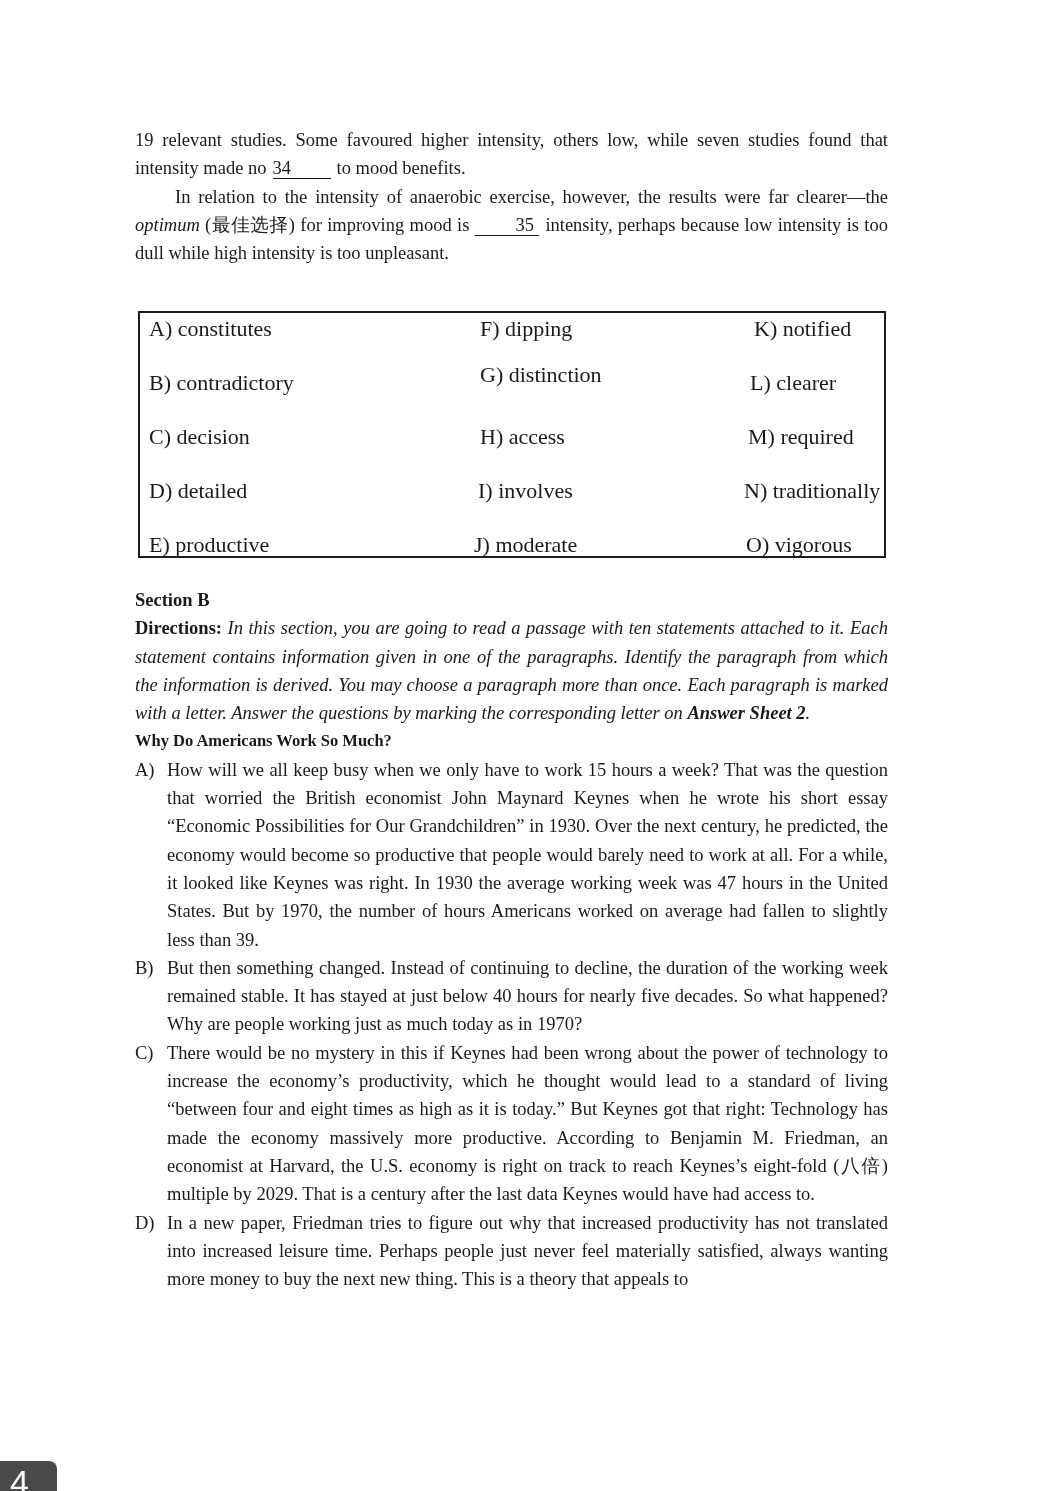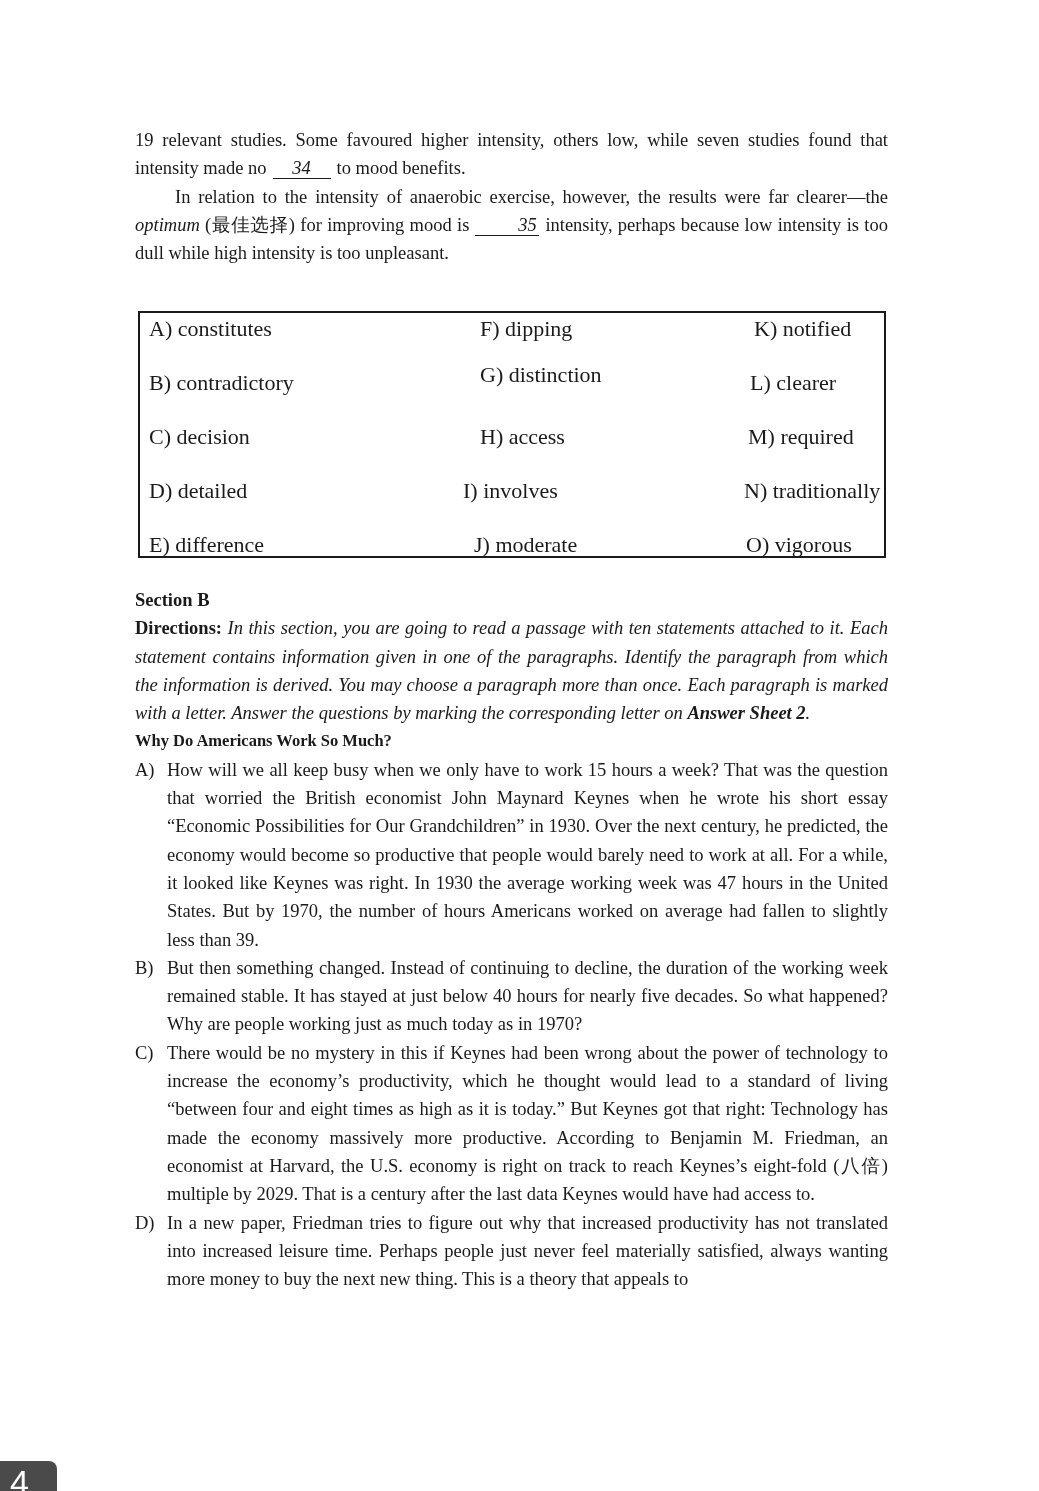--- a/index.html
+++ b/index.html
@@ -1,20 +1,20 @@
 <!DOCTYPE html>
 <html><head>
 <meta charset="utf-8">
 <style>
   html, body { margin:0; padding:0; background:#ffffff; }
   body { width:1039px; height:1491px; position:relative; overflow:hidden; font-family:"Liberation Serif", serif; color:#1a1a1a; font-size:18.5px; }
   .page { position:absolute; left:135px; top:126px; width:753px; line-height:28.3px; }
   p { margin:0; text-align:justify; }
   .indent { text-indent:40px; }
-  .blank { display:inline-block; border-bottom:1.6px solid #1a1a1a; text-align:center; line-height:20px; margin:0 6px;font-style:italic; }
+  .blank { display:inline-block; border-bottom:1.6px solid #1a1a1a; line-height:20px; margin:0 6px; }
   .b34 { width:58px; }
   .b35 { width:64px; }
   .wordbox { position:absolute; left:138px; top:311px; width:744px; height:243px; border:2px solid #1a1a1a; }
   .word { position:absolute; font-size:22px; white-space:nowrap; }
   .sectionB { position:absolute; left:135px; top:586px; width:753px; line-height:28.3px; }
   .bold { font-weight:bold; }
   .title { text-align:left; font-weight:bold; font-size:16.5px; margin:0; }
   .para { display:flex; }
   .plabel { width:32px; flex:none; }
   .ptext { flex:1; text-align:justify; }
@@ -26,25 +26,25 @@
 <div class="page">
   <p><span>19 relevant studies. Some  favoured higher intensity, others low, while seven studies found that intensity made no</span><span class="blank b34">34</span><span>to mood benefits.</span></p>
   <p class="indent"><span>In relation to the intensity of anaerobic exercise, however, the results were far clearer—the</span> <i>optimum</i> <span>(最佳选择)</span> <span>for improving mood is</span><span class="blank b35">35</span><span>intensity, perhaps because low intensity is too dull while high intensity is too unpleasant.</span></p>
 </div>
 
 <div class="wordbox">
   <span class="word" style="left:9px;top:3px">A) constitutes</span>
   <span class="word" style="left:9px;top:57px">B) contradictory</span>
   <span class="word" style="left:9px;top:111px">C) decision</span>
   <span class="word" style="left:9px;top:165px">D) detailed</span>
-  <span class="word" style="left:9px;top:219px">E) difference</span>
+  <span class="word" style="left:9px;top:219px">E) productive</span>
   <span class="word" style="left:340px;top:3px">F) dipping</span>
   <span class="word" style="left:340px;top:49px">G) distinction</span>
   <span class="word" style="left:340px;top:111px">H) access</span>
-  <span class="word" style="left:323px;top:165px">I) involves</span>
+  <span class="word" style="left:338px;top:165px">I) involves</span>
   <span class="word" style="left:334px;top:219px">J) moderate</span>
   <span class="word" style="left:614px;top:3px">K) notified</span>
   <span class="word" style="left:610px;top:57px">L) clearer</span>
   <span class="word" style="left:608px;top:111px">M) required</span>
   <span class="word" style="left:604px;top:165px">N) traditionally</span>
   <span class="word" style="left:606px;top:219px">O) vigorous</span>
 </div>
 
 <div class="sectionB">
   <p class="bold">Section B</p>

